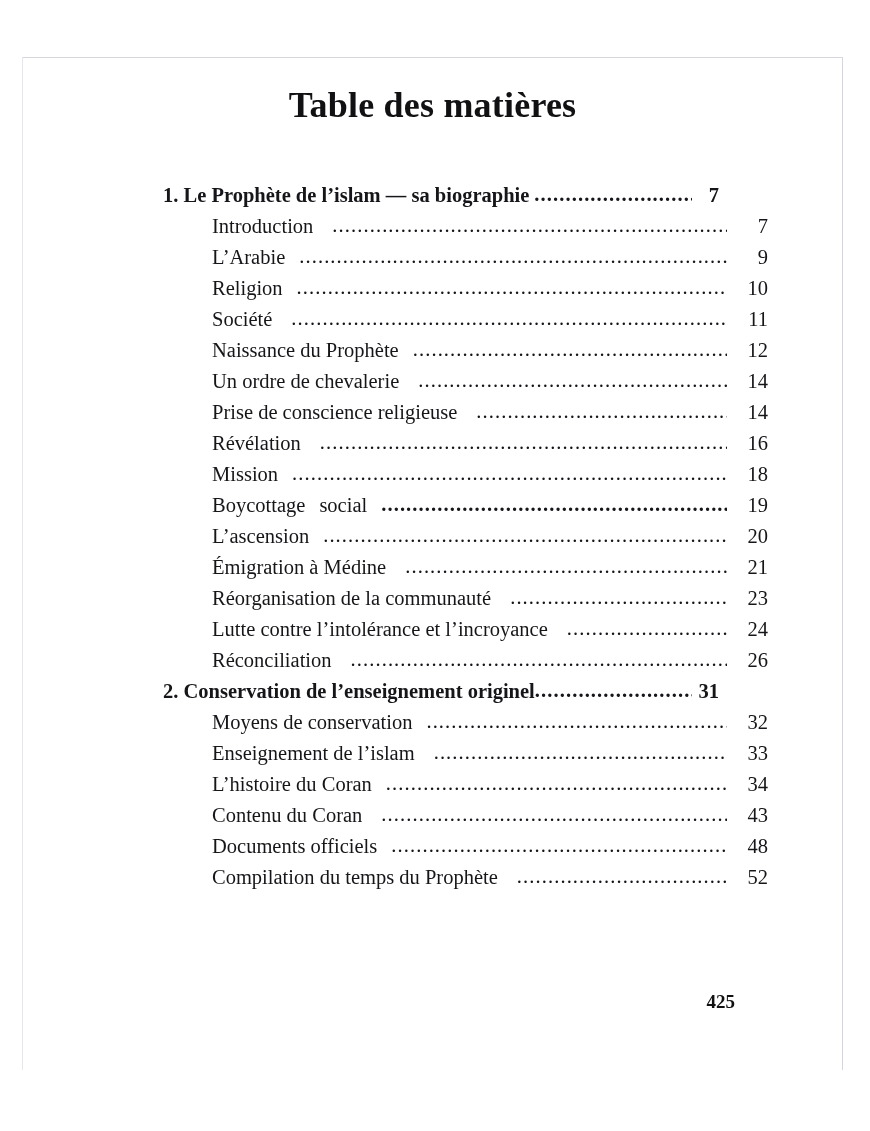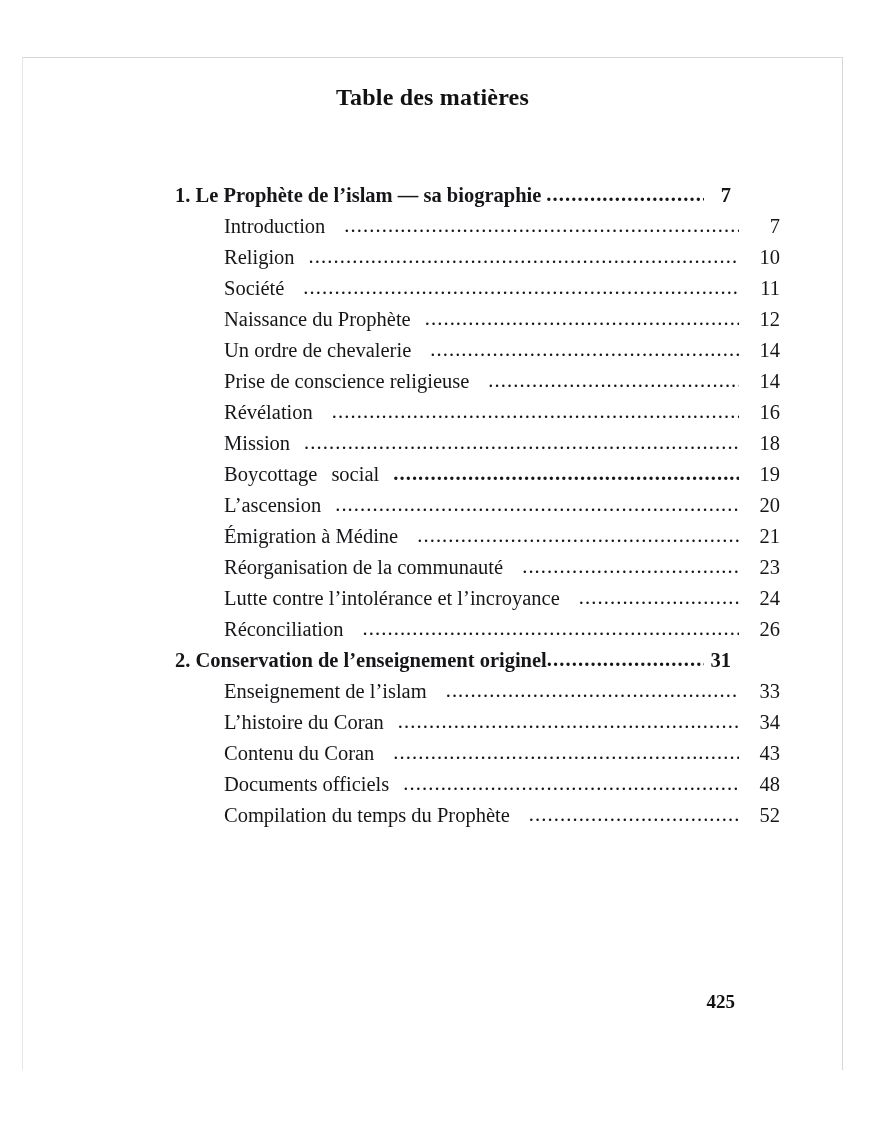--- a/index.html
+++ b/index.html
@@ -35,30 +35,30 @@
     height: 100%;
   }
 
   
   #toc-title {
     position: absolute;
     left: 0;
     right: 0;
     top: 26px;
     text-align: center;
-    font-size: 24px;
+    font-size: 36px;
     font-weight: bold;
     color: #111114;
     letter-spacing: 0.2px;
   }
 
   
   #toc-list {
     position: absolute;
-    left: 152px;
+    left: 140px;
     top: 122px;
     width: 556px;
   }
 
   .toc-row {
     display: flex;
     align-items: baseline;
     width: 100%;
     font-size: 20.5px;
     line-height: 31px;
@@ -133,20 +133,25 @@
           <span class="row-title gap-wide">1. Le Prophète de l’islam — sa biographie</span>
           <span class="leader bold"></span>
           <span class="row-page" style="font-weight: bold;">7</span>
         </div>
         <div class="toc-row entry">
           <span class="row-title gap-wide">Introduction</span>
           <span class="leader"></span>
           <span class="row-page">7</span>
         </div>
         <div class="toc-row entry">
+          <span class="row-title gap-none">L’Arabie</span>
+          <span class="leader"></span>
+          <span class="row-page">9</span>
+        </div>
+        <div class="toc-row entry">
           <span class="row-title gap-none">Religion</span>
           <span class="leader"></span>
           <span class="row-page">10</span>
         </div>
         <div class="toc-row entry">
           <span class="row-title gap-wide">Société</span>
           <span class="leader"></span>
           <span class="row-page">11</span>
         </div>
         <div class="toc-row entry">
@@ -204,20 +209,25 @@
           <span class="row-title gap-wide">Réconciliation</span>
           <span class="leader"></span>
           <span class="row-page">26</span>
         </div>
         <div class="toc-row chapter">
           <span class="row-title gap-none">2. Conservation de l’enseignement originel</span>
           <span class="leader bold"></span>
           <span class="row-page" style="font-weight: bold;">31</span>
         </div>
         <div class="toc-row entry">
+          <span class="row-title gap-none">Moyens de conservation</span>
+          <span class="leader"></span>
+          <span class="row-page">32</span>
+        </div>
+        <div class="toc-row entry">
           <span class="row-title gap-wide">Enseignement de l’islam</span>
           <span class="leader"></span>
           <span class="row-page">33</span>
         </div>
         <div class="toc-row entry">
           <span class="row-title gap-none">L’histoire du Coran</span>
           <span class="leader"></span>
           <span class="row-page">34</span>
         </div>
         <div class="toc-row entry">

